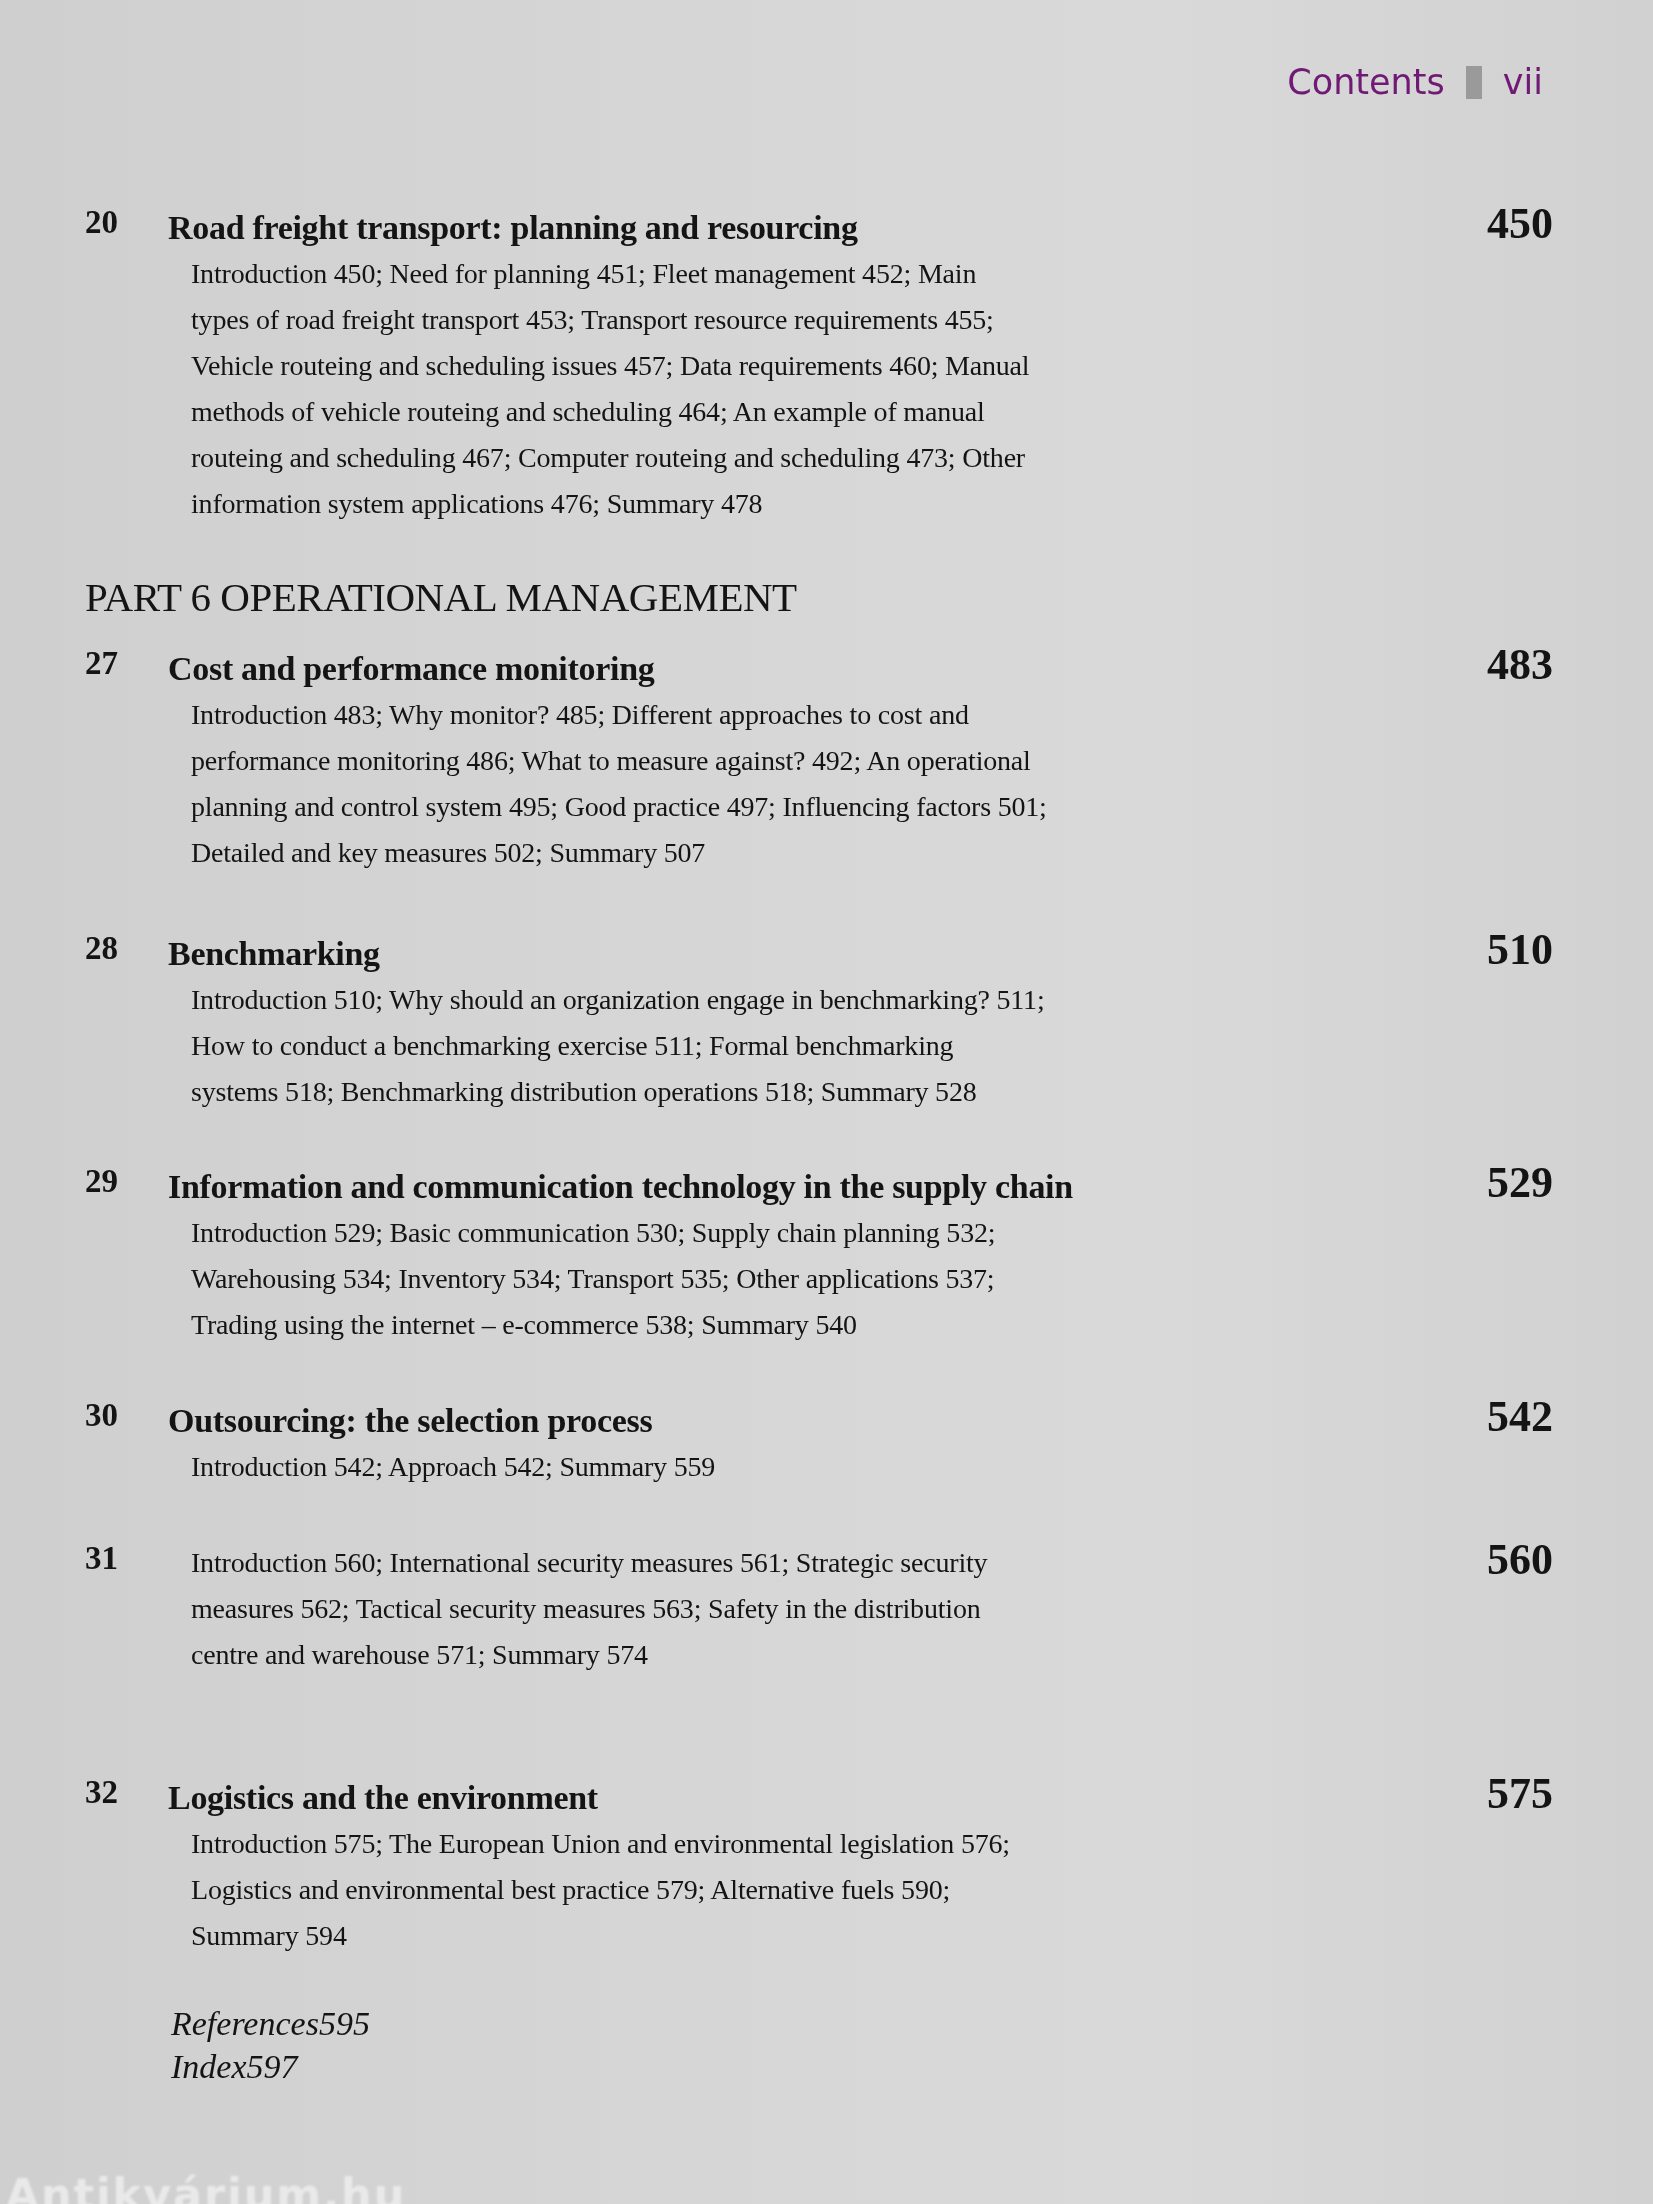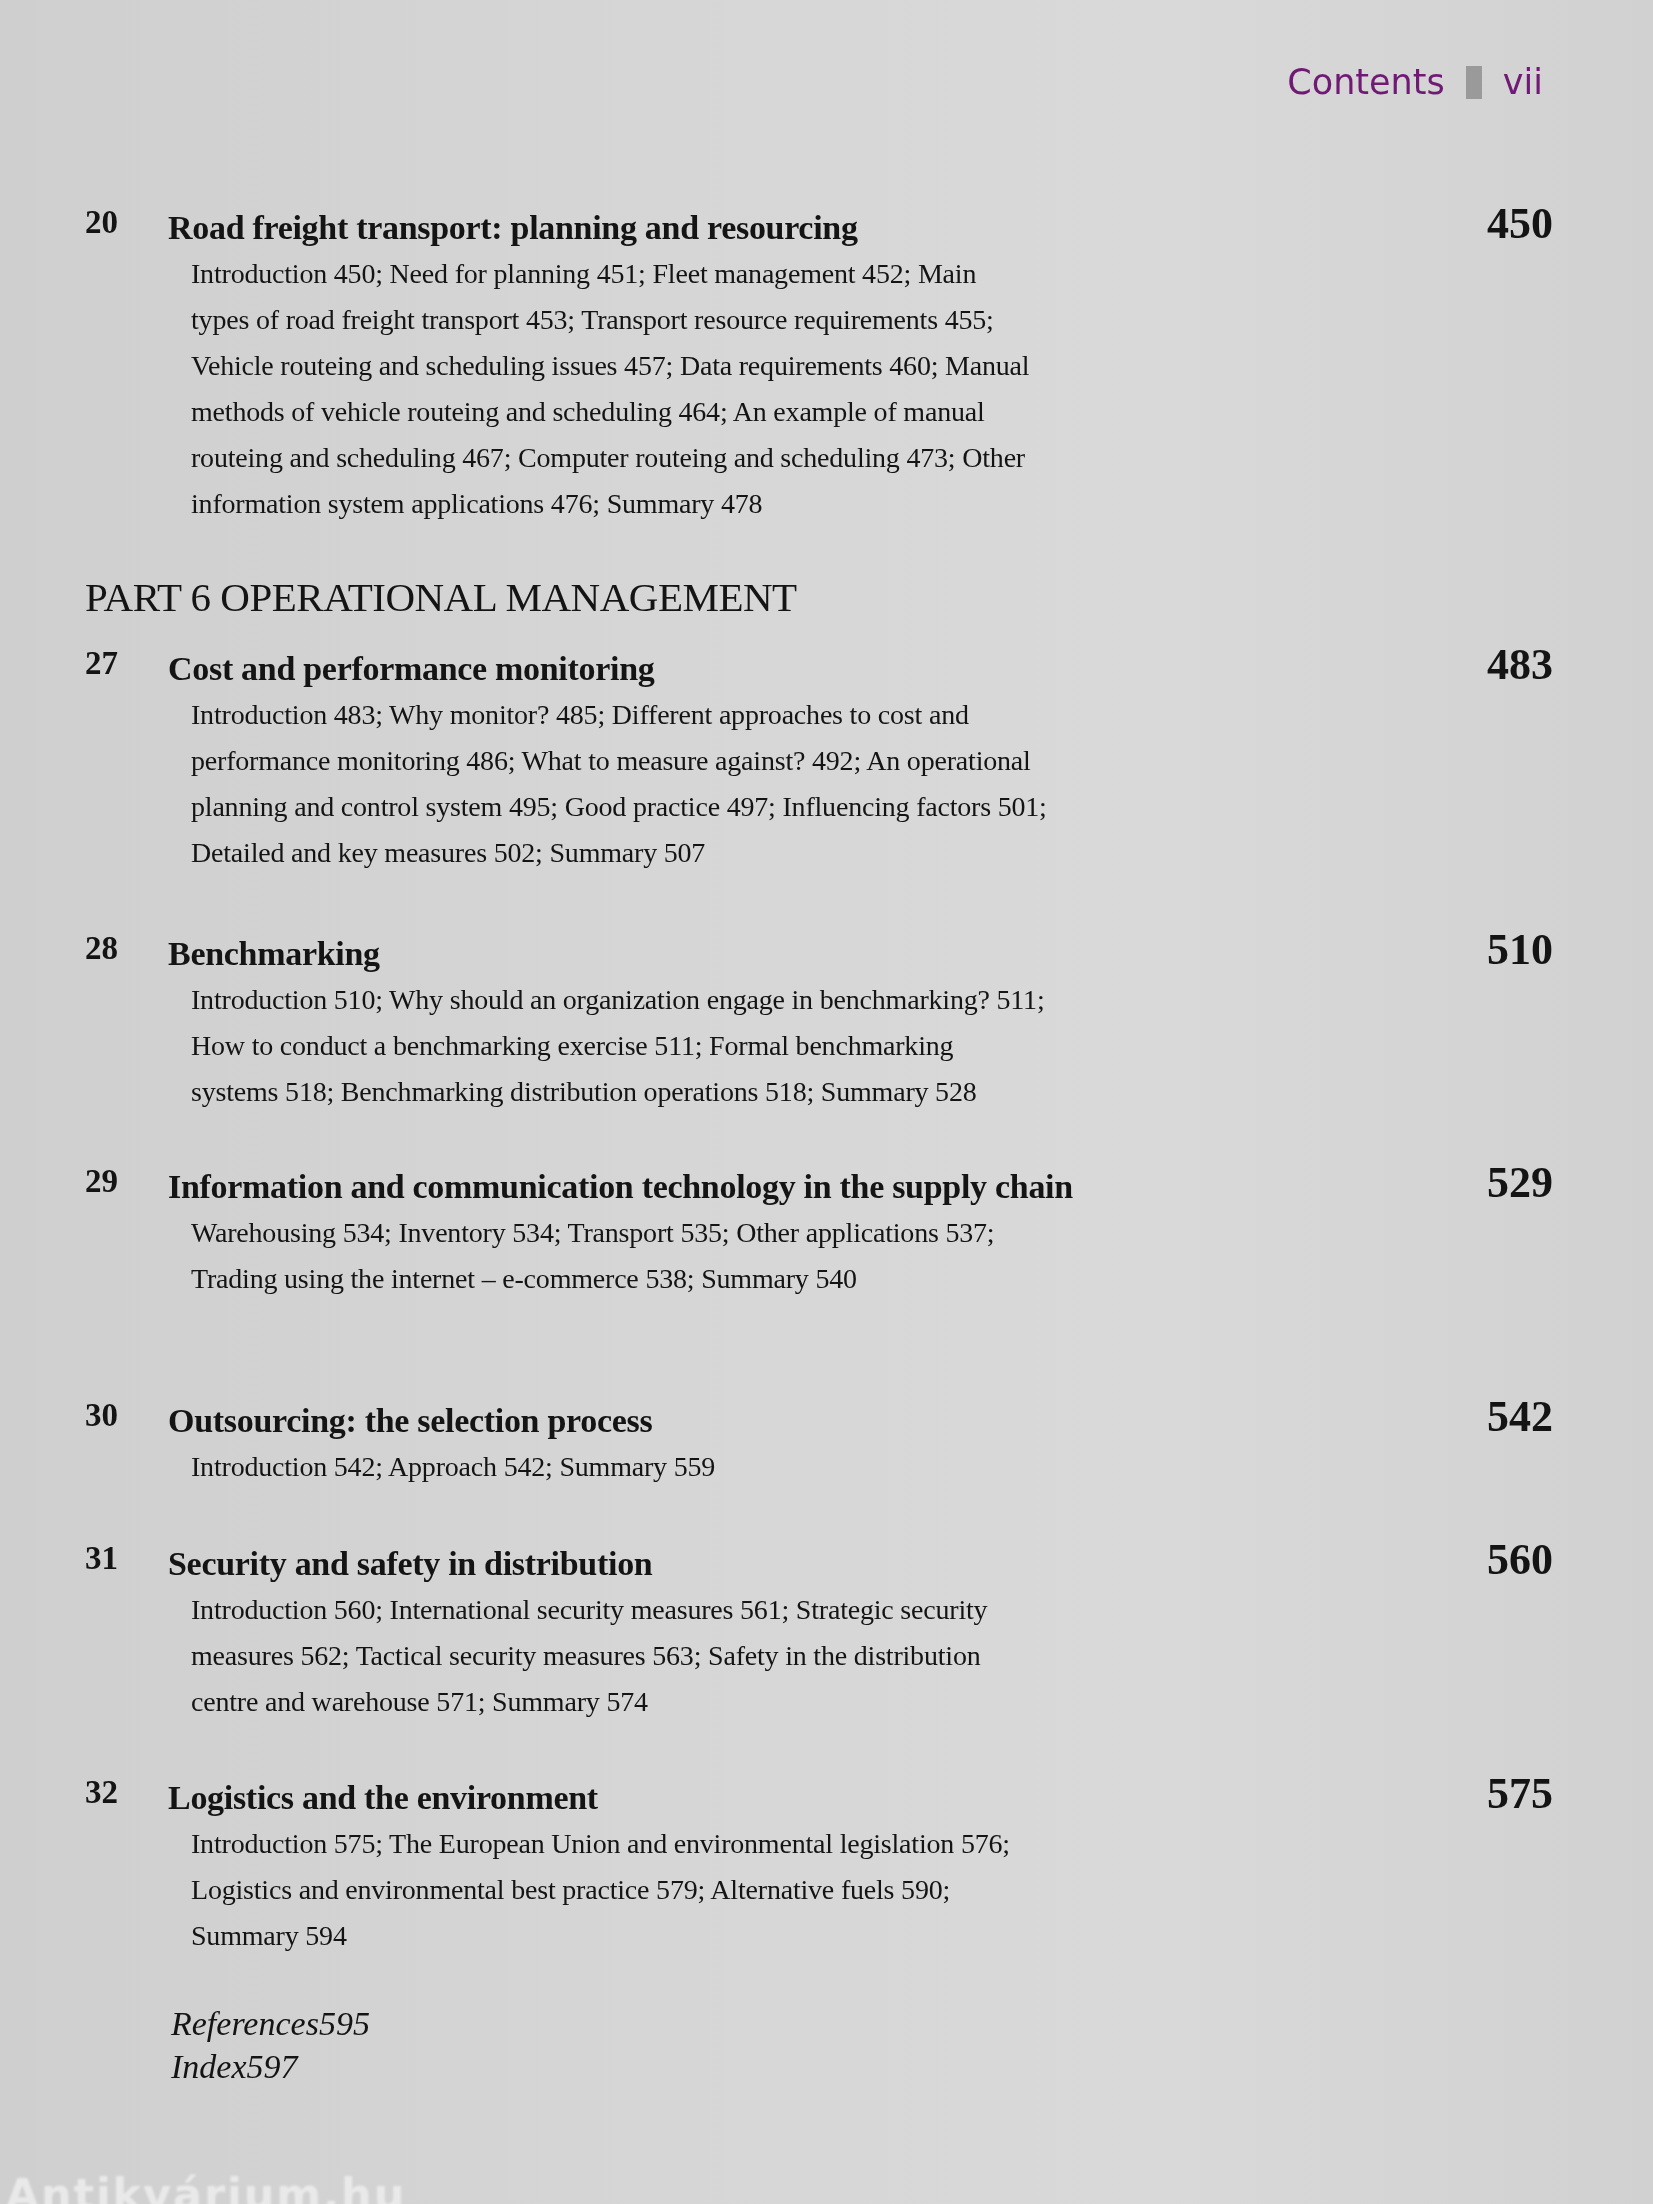--- a/index.html
+++ b/index.html
@@ -105,37 +105,37 @@
       <div>How to conduct a benchmarking exercise 511; Formal benchmarking</div>
       <div>systems 518; Benchmarking distribution operations 518; Summary 528</div>
     </div>
   </div>
 
   <div class="chapter" style="top:1163px;">
     <span class="num">29</span>
     <div class="title">Information and communication technology in the supply chain</div>
     <span class="page-num">529</span>
     <div class="sections">
+      <div>Introduction 529; Basic communication 530; Supply chain planning 532;</div>
       <div>Warehousing 534; Inventory 534; Transport 535; Other applications 537;</div>
       <div>Trading using the internet – e-commerce 538; Summary 540</div>
     </div>
   </div>
 
   <div class="chapter" style="top:1397px;">
     <span class="num">30</span>
     <div class="title">Outsourcing: the selection process</div>
     <span class="page-num">542</span>
     <div class="sections">
       <div>Introduction 542; Approach 542; Summary 559</div>
     </div>
   </div>
 
   <div class="chapter" style="top:1540px;">
     <span class="num">31</span>
-    <div class="title">Security and safety in distribution</div>
     <span class="page-num">560</span>
     <div class="sections">
       <div>Introduction 560; International security measures 561; Strategic security</div>
       <div>measures 562; Tactical security measures 563; Safety in the distribution</div>
       <div>centre and warehouse 571; Summary 574</div>
     </div>
   </div>
 
   <div class="chapter" style="top:1774px;">
     <span class="num">32</span>

